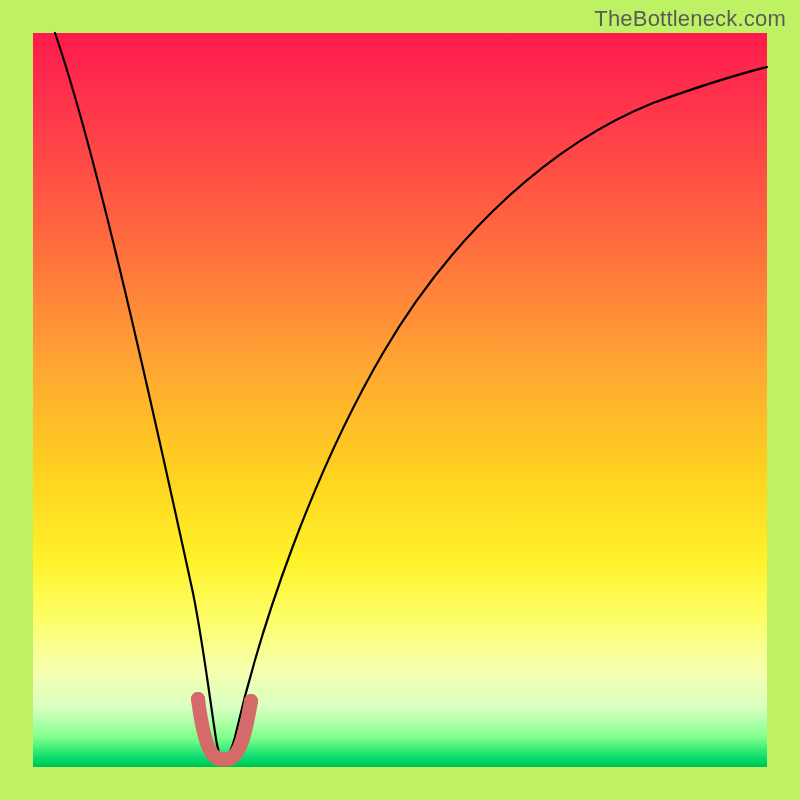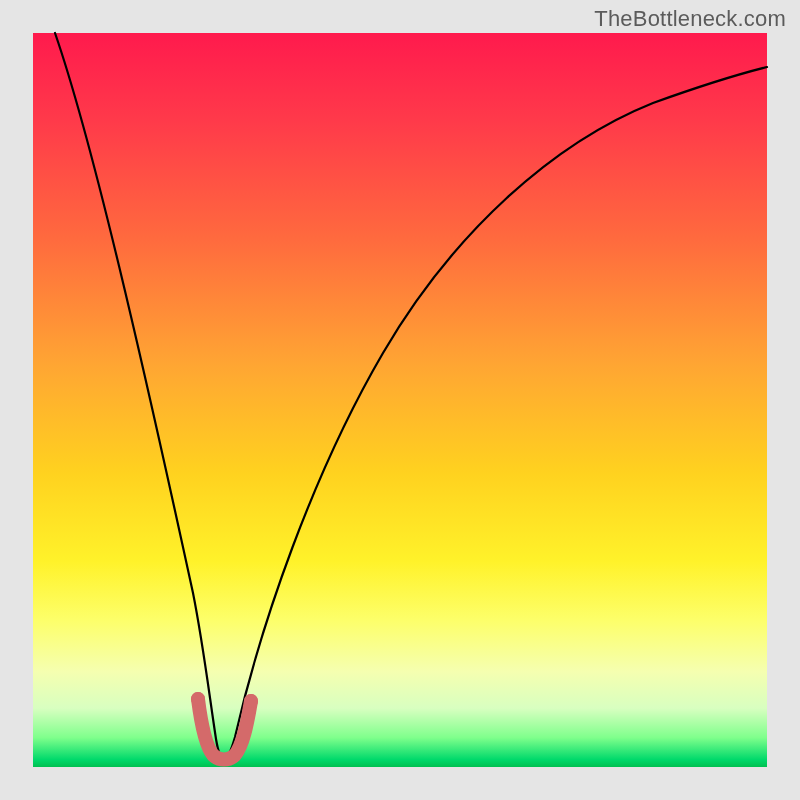--- a/index.html
+++ b/index.html
@@ -10,21 +10,21 @@
     background: #000;
     overflow: hidden;
     font-family: Arial, Helvetica, sans-serif;
   }
   .frame {
     position: absolute;
     left: 0;
     top: 0;
     width: 800px;
     height: 800px;
-    background: #e5e5e5;
+    background: #bef264;
   }
   .plot-area {
     position: absolute;
     left: 33px;
     top: 33px;
     width: 734px;
     height: 734px;
     
     background: linear-gradient(
       to bottom,

